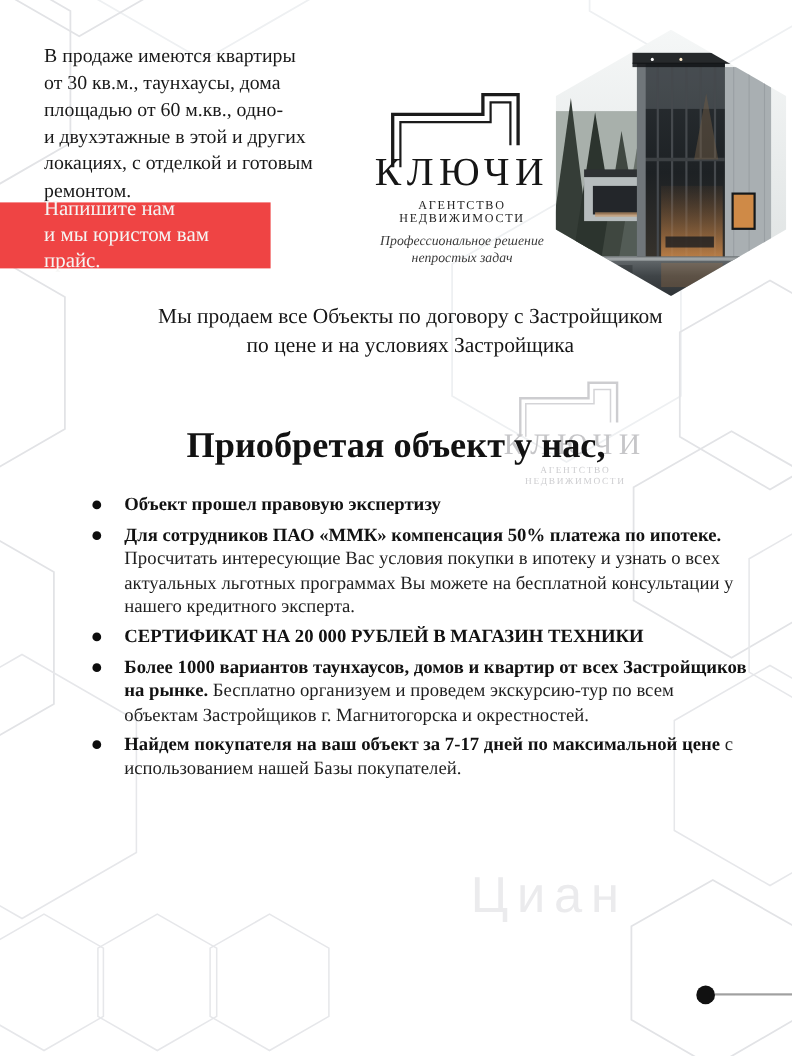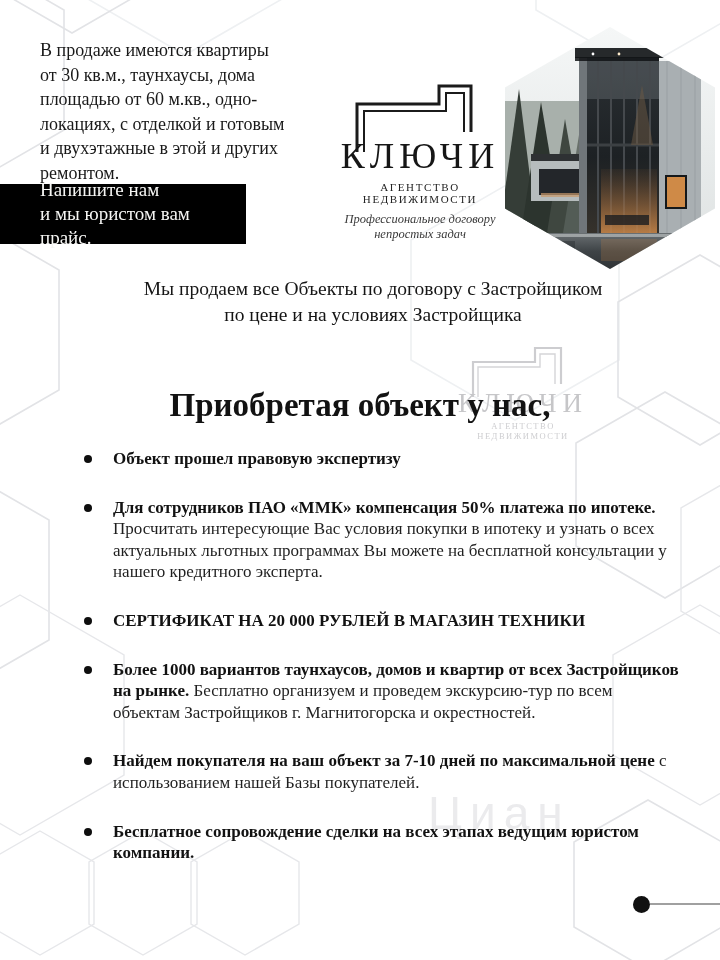--- a/index.html
+++ b/index.html
@@ -6,21 +6,21 @@
   #page{position:relative;width:720px;height:960px;background:#ffffff;overflow:hidden;
         font-family:"Liberation Serif","DejaVu Serif",serif;color:#1b1b1b;}
   
   #hexbg{position:absolute;left:0;top:0;z-index:0;}
   .hx{fill:none;stroke:#e2e3e6;stroke-width:1.6;}
   .hx2{fill:none;stroke:#eef0f2;stroke-width:1.6;}
   .hx3{fill:none;stroke:#e6e7ea;stroke-width:1.4;}
   
   .intro-par{position:absolute;left:40px;top:38px;z-index:2;font-size:18px;line-height:24.6px;color:#191919;}
   
-  .cta-box{position:absolute;left:0;top:184px;width:246px;height:60px;background:#000000;z-index:2;
+  .cta-box{position:absolute;left:0;top:184px;width:246px;height:60px;background:#ef4444;z-index:2;
            display:flex;flex-direction:column;justify-content:center;padding-left:40px;box-sizing:border-box;}
   .cta-box div{color:#f5f5f3;font-size:19px;line-height:24px;}
   
   .logo{position:absolute;left:330px;top:74px;width:180px;z-index:2;text-align:center;}
   .logo-mark{display:block;margin:0 auto -20px auto;}
   .logo-name{font-size:36px;letter-spacing:5px;color:#161616;line-height:40px;}
   .logo-sub{font-size:11px;letter-spacing:1.6px;color:#242424;margin-top:5px;}
   .logo-script{font-style:italic;font-size:12.5px;line-height:14.5px;color:#3a3a3a;margin-top:7px;}
   
   .photo-hex{position:absolute;left:505px;top:27px;width:210px;height:242px;z-index:2;
@@ -32,21 +32,21 @@
   
   .heading{position:absolute;left:0;top:342px;width:720px;text-align:center;z-index:2;}
   .heading div{font-size:33px;line-height:39px;font-weight:700;color:#121212;margin-top:44px;}
   
   .wm-logo{position:absolute;left:448px;top:340px;width:150px;z-index:1;text-align:center;opacity:.95;}
   .wm-name{font-size:27px;letter-spacing:6px;color:#c3c3c6;line-height:30px;margin-top:-16px;}
   .wm-sub{font-size:8.5px;letter-spacing:1.5px;color:#cbcbce;margin-top:3px;}
   .wm-cian{position:absolute;left:428px;top:786px;z-index:1;font-family:"Liberation Sans",sans-serif;
            font-weight:400;font-size:46px;letter-spacing:8px;color:#ebebed;}
   
-  .benefits{position:absolute;left:84px;top:448px;width:600px;z-index:2;display:flex;flex-direction:column;gap:27px;}
+  .benefits{position:absolute;left:84px;top:448px;width:600px;z-index:2;display:flex;flex-direction:column;gap:6px;}
   .b-item{display:flex;}
   .b-dot{flex:0 0 8px;width:8px;height:8px;border-radius:50%;background:#0e0e0e;margin:7px 21px 0 0;}
   .b-text{width:570px;font-size:17px;line-height:21.6px;color:#1f1f1f;}
   .b-text b{font-weight:700;color:#121212;}
   .rest-block{display:block;}
   
   .end-line{position:absolute;left:650px;top:903px;width:70px;height:2px;background:#a0a0a0;z-index:2;}
   .end-dot{position:absolute;left:633px;top:896px;width:17px;height:17px;border-radius:50%;background:#111;z-index:2;}
 </style>
 </head>
@@ -81,39 +81,39 @@
     <div class="wm-name">КЛЮЧИ</div>
     <div class="wm-sub">АГЕНТСТВО НЕДВИЖИМОСТИ</div>
   </div>
 
   <div class="wm-cian">Циан</div>
 
   <div class="intro-par">
     <div>В продаже имеются квартиры</div>
     <div>от 30 кв.м., таунхаусы, дома</div>
     <div>площадью от 60 м.кв., одно-</div>
+    <div>и двухэтажные в этой и других</div>
     <div>локациях, с отделкой и готовым</div>
-    <div>и двухэтажные в этой и других</div>
     <div>ремонтом.</div>
   </div>
 
   <div class="cta-box">
     <div>Напишите нам</div>
     <div>и мы юристом вам прайс.</div>
   </div>
 
   <div class="logo">
     <svg class="logo-mark" width="150" height="82" viewBox="0 0 150 82" aria-hidden="true">
       <path d="M12,78 V30 H94 V12 H126 V58" fill="none" stroke="#1b1b1b" stroke-width="3"></path>
       <path d="M19,78 V37 H101 V19 H119 V58" fill="none" stroke="#1b1b1b" stroke-width="2"></path>
     </svg>
     <div class="logo-name">КЛЮЧИ</div>
     <div class="logo-sub">АГЕНТСТВО НЕДВИЖИМОСТИ</div>
     <div class="logo-script">
-      <div>Профессиональное договору</div>
+      <div>Профессиональное решение</div>
       <div>непростых задач</div>
     </div>
   </div>
 
   <div class="photo-hex">
     <svg width="210" height="242" viewBox="0 0 210 242" preserveAspectRatio="none" aria-hidden="true">
       <defs>
         <linearGradient id="sky" x1="0" y1="0" x2="0" y2="1">
           <stop offset="0" stop-color="#f5f7f7"></stop>
             <stop offset="1" stop-color="#dde1e1"></stop>
@@ -192,27 +192,23 @@
       <div class="b-text"><b>СЕРТИФИКАТ НА 20 000 РУБЛЕЙ В МАГАЗИН ТЕХНИКИ</b></div>
     </div>
 
     <div class="b-item">
       <span class="b-dot"></span>
       <div class="b-text"><b>Более 1000 вариантов таунхаусов, домов и квартир от всех Застройщиков на рынке.</b><span> Бесплатно организуем и проведем экскурсию-тур по всем объектам Застройщиков г. Магнитогорска и окрестностей.</span></div>
     </div>
 
     <div class="b-item">
       <span class="b-dot"></span>
-      <div class="b-text"><b>Найдем покупателя на ваш объект за 7-10 дней по максимальной цене</b><span> с использованием нашей Базы покупателей.</span></div>
-    </div>
-
-    <div class="b-item">
-      <span class="b-dot"></span>
-      <div class="b-text"><b>Бесплатное сопровождение сделки на всех этапах ведущим юристом компании.</b><span></span></div>
-    </div>
+      <div class="b-text"><b>Найдем покупателя на ваш объект за 7-17 дней по максимальной цене</b><span> с использованием нашей Базы покупателей.</span></div>
+    </div>
+
 
 
   </div>
 
   <div class="end-line"></div>
   <div class="end-dot"></div>
 
 </div>
 
 </body></html>

